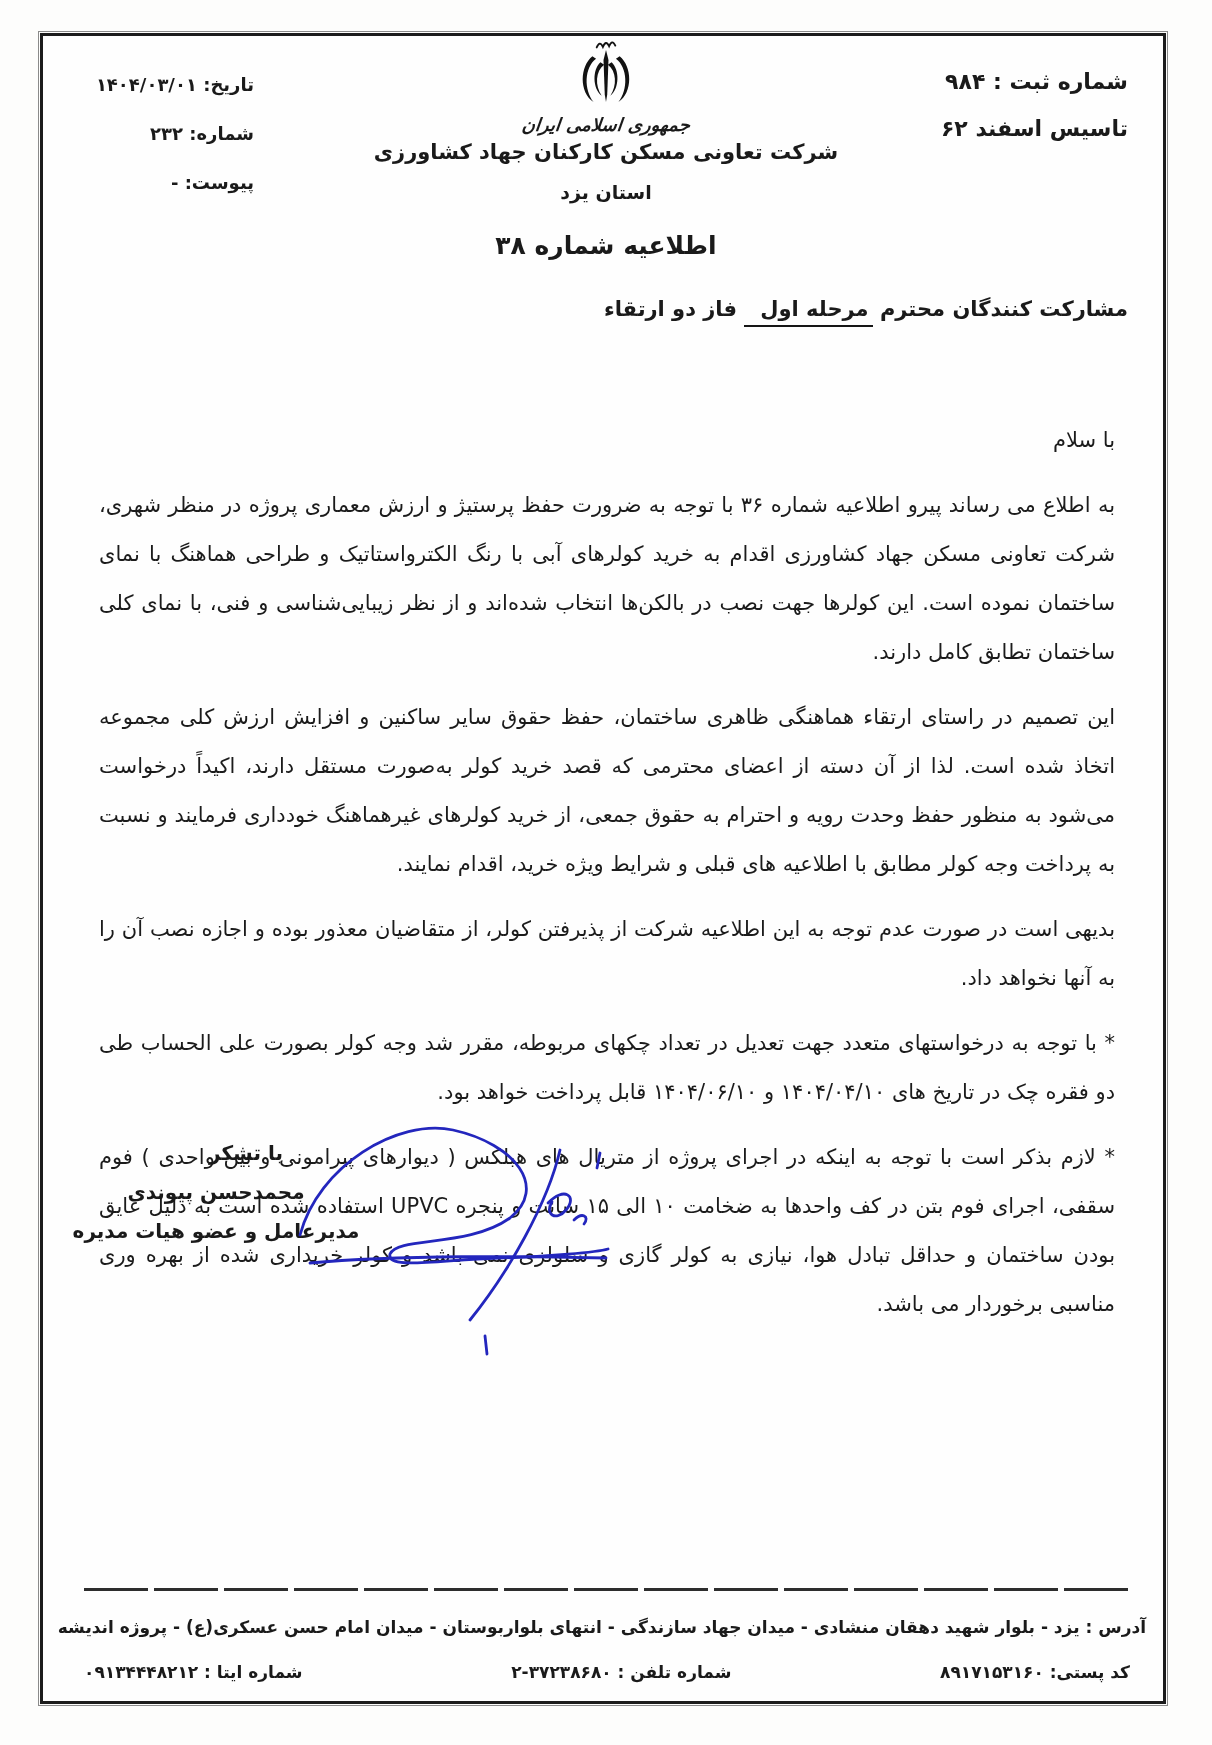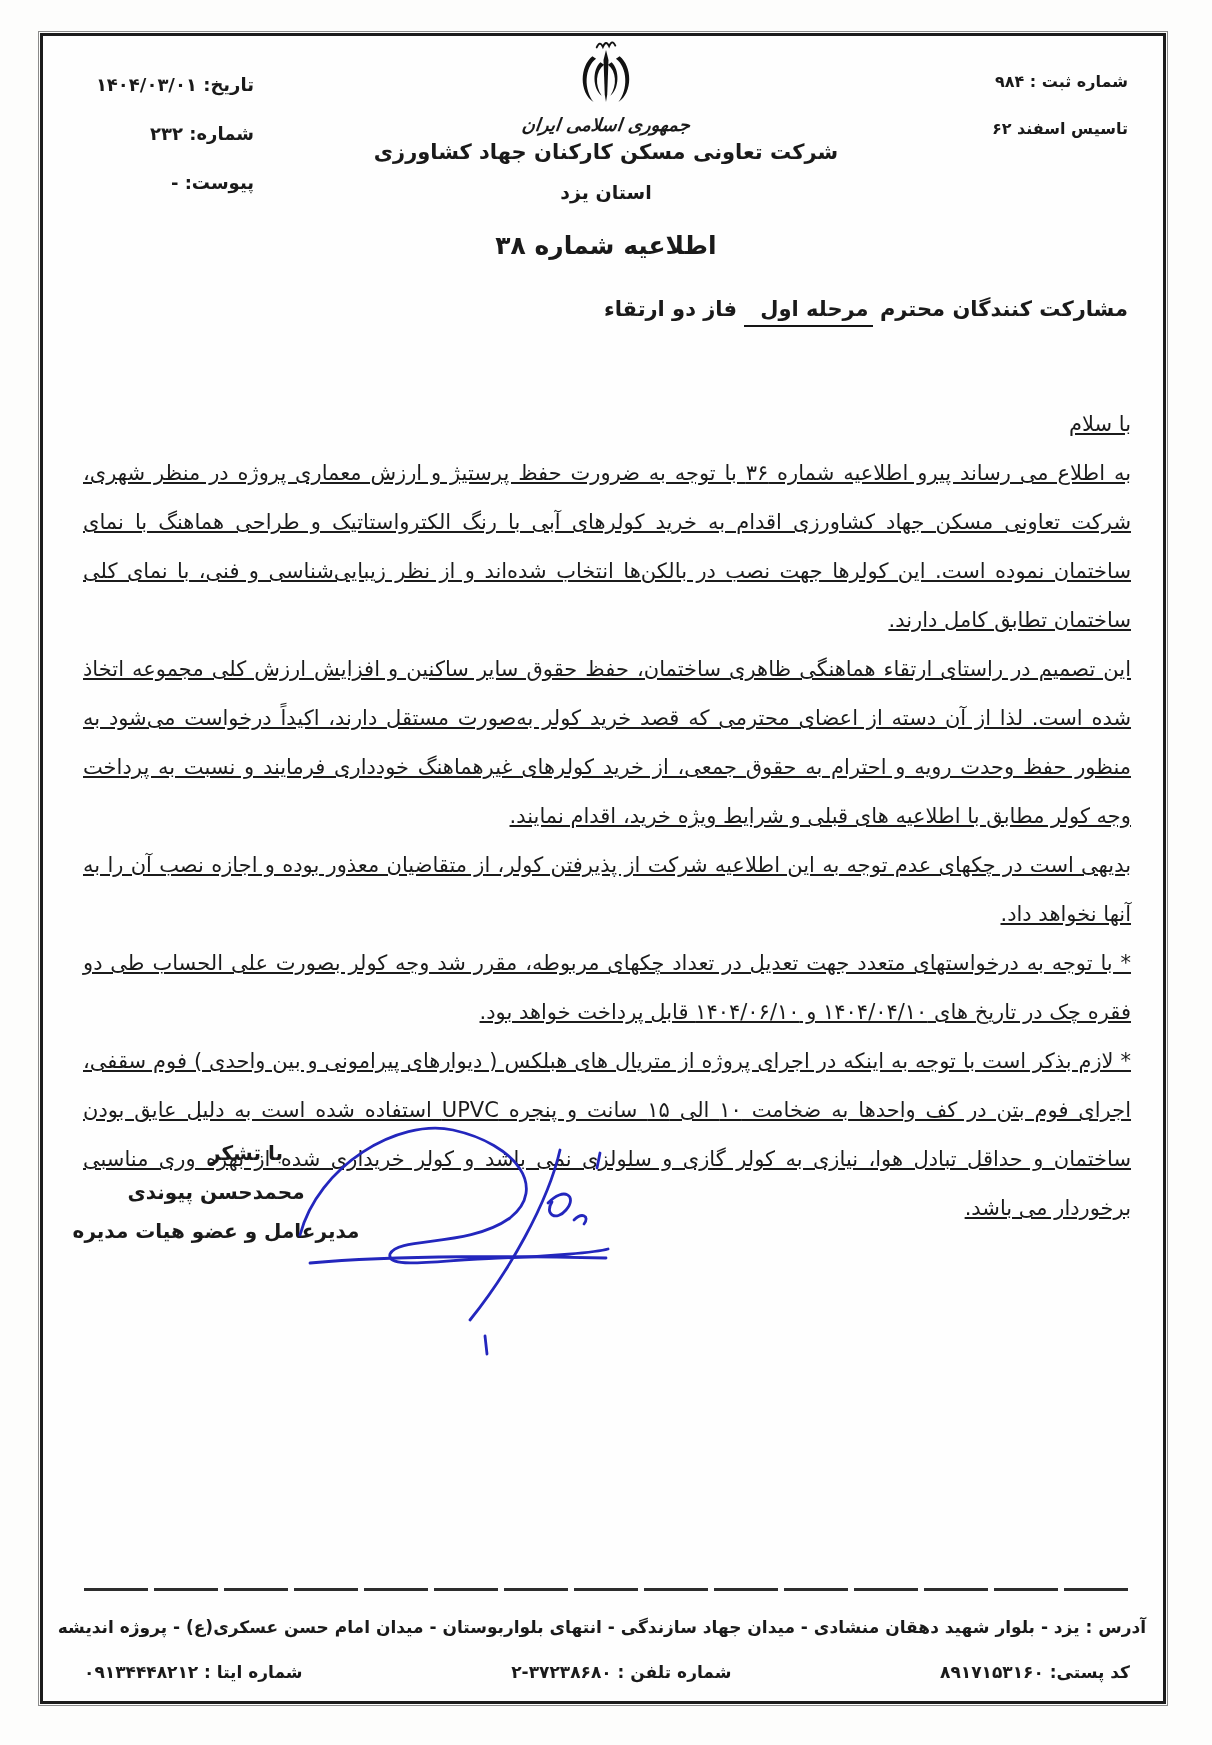--- a/index.html
+++ b/index.html
@@ -16,21 +16,21 @@
   }
   
   .hdr-left{
     position:absolute;top:60px;left:82px;width:172px;
     direction:rtl;text-align:right;font-weight:bold;
     font-size:18px;line-height:49px;
   }
   .hdr-right{
     position:absolute;top:58px;right:84px;width:210px;
     direction:rtl;text-align:right;font-weight:bold;
-    font-size:16px;line-height:47px;
+    font-size:22px;line-height:47px;
   }
   .hdr-center{
     position:absolute;top:40px;left:50%;transform:translateX(-50%);
     width:720px;text-align:center;
   }
   .emblem{display:block;margin:0 auto;}
   .motto{
     font-style:italic;font-weight:bold;font-size:18px;margin-top:2px;
     transform:skewX(-6deg);
   }
@@ -48,21 +48,21 @@
   .addressee .u{
     border-bottom:2.5px solid #161616;
     padding:0 4px 4px 16px;
   }
   
   .body-text{
     position:absolute;top:400px;left:83px;width:1048px;
     direction:rtl;text-align:justify;
     font-size:21px;line-height:49px;color:#1b1b1b;
   }
-  .body-text p{margin:0;text-decoration:underline;}
+  .body-text p{margin:16px;}
   .salutation{margin:0;}
   
   .sign-block{
     position:absolute;top:1134px;left:66px;width:300px;
     direction:rtl;text-align:center;font-weight:bold;
     font-size:20px;line-height:39px;
   }
   .sign-block .thanks{padding-left:60px;}
   .signature-svg{position:absolute;left:248px;top:1108px;}
   
@@ -116,21 +116,21 @@
 <div class="notice-title">اطلاعیه شماره ۳۸</div>
 
 <div class="addressee">
   <span>مشارکت کنندگان محترم </span><span class="u">مرحله اول</span><span> فاز دو ارتقاء</span>
 </div>
 
 <div class="body-text">
   <p class="salutation">با سلام</p>
   <p>به اطلاع می رساند پیرو اطلاعیه شماره ۳۶ با توجه به ضرورت حفظ پرستیژ و ارزش معماری پروژه در منظر شهری، شرکت تعاونی مسکن جهاد کشاورزی اقدام به خرید کولرهای آبی با رنگ الکترواستاتیک و طراحی هماهنگ با نمای ساختمان نموده است. این کولرها جهت نصب در بالکن‌ها انتخاب شده‌اند و از نظر زیبایی‌شناسی و فنی، با نمای کلی ساختمان تطابق کامل دارند.</p>
   <p>این تصمیم در راستای ارتقاء هماهنگی ظاهری ساختمان، حفظ حقوق سایر ساکنین و افزایش ارزش کلی مجموعه اتخاذ شده است. لذا از آن دسته از اعضای محترمی که قصد خرید کولر به‌صورت مستقل دارند، اکیداً درخواست می‌شود به منظور حفظ وحدت رویه و احترام به حقوق جمعی، از خرید کولرهای غیرهماهنگ خودداری فرمایند و نسبت به پرداخت وجه کولر مطابق با اطلاعیه های قبلی و شرایط ویژه خرید، اقدام نمایند.</p>
-  <p>بدیهی است در چکهای عدم توجه به این اطلاعیه شرکت از پذیرفتن کولر، از متقاضیان معذور بوده و اجازه نصب آن را به آنها نخواهد داد.</p>
+  <p>بدیهی است در صورت عدم توجه به این اطلاعیه شرکت از پذیرفتن کولر، از متقاضیان معذور بوده و اجازه نصب آن را به آنها نخواهد داد.</p>
   <p>* با توجه به درخواستهای متعدد جهت تعدیل در تعداد چکهای مربوطه، مقرر شد وجه کولر بصورت علی الحساب طی دو فقره چک در تاریخ های ۱۴۰۴/۰۴/۱۰ و ۱۴۰۴/۰۶/۱۰ قابل پرداخت خواهد بود.</p>
   <p>* لازم بذکر است با توجه به اینکه در اجرای پروژه از متریال های هبلکس ( دیوارهای پیرامونی و بین واحدی ) فوم سقفی، اجرای فوم بتن در کف واحدها به ضخامت ۱۰ الی ۱۵ سانت و پنجره UPVC استفاده شده است به دلیل عایق بودن ساختمان و حداقل تبادل هوا، نیازی به کولر گازی و سلولزی نمی باشد و کولر خریداری شده از بهره وری مناسبی برخوردار می باشد.</p>
 </div>
 
 <div class="sign-block">
   <div class="thanks">با تشکر</div>
   <div>محمدحسن پیوندی</div>
   <div>مدیرعامل و عضو هیات مدیره</div>
 </div>
 

